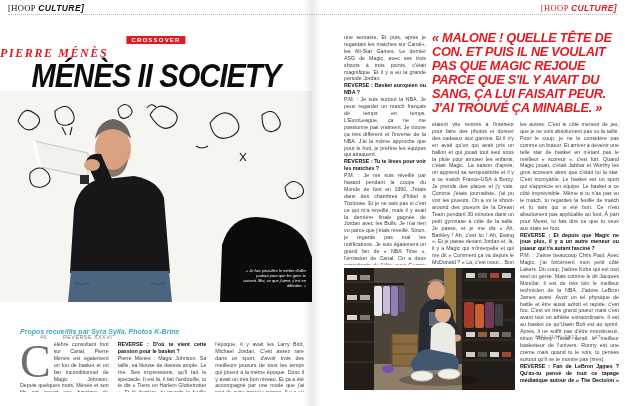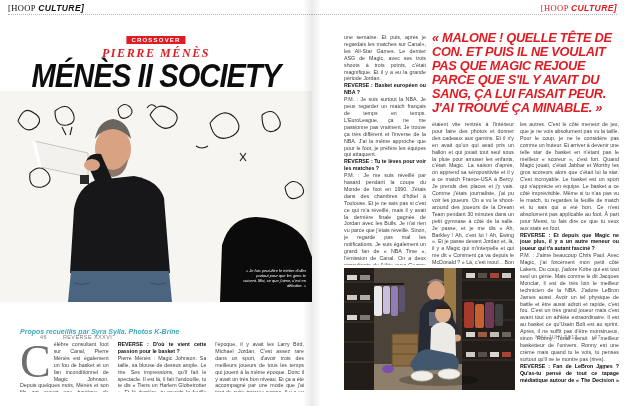--- a/index.html
+++ b/index.html
@@ -17,21 +17,21 @@
   .hdr-right { right:8px; color:#e11b22; text-align:right; }
   .hdr .hoop { font-family:"Liberation Serif", serif; font-weight:normal; }
   .hdr .culture { font-weight:bold; font-style:italic; }
   .rule { position:absolute; top:14px; border-top:1px dotted #b5b5b5; }
   .rule-l { left:8px; right:0; }
   .rule-r { left:0; right:8px; }
 
   
   .badge { position:absolute; top:36px; left:50%; transform:translateX(-50%);
            background:#e11b22; color:#fff; font-size:6px; font-weight:bold; letter-spacing:1.2px; padding:1px 5px; }
-  .kname { position:absolute; top:46px; width:100%; text-align:center; color:#e11b22;
+  .kname { position:absolute; top:46px; width:100%; color:#e11b22;
            font-family:"Liberation Serif", serif; font-style:italic; font-weight:bold;
            font-size:12px; letter-spacing:1.6px; }
   .title { position:absolute; top:57px; width:100%; text-align:center; color:#0d0d0d;
            font-size:33px; font-weight:900; font-style:italic; letter-spacing:-1px;
            transform:scaleX(0.88); transform-origin:center top; white-space:nowrap; }
 
   
   .photo-l { position:absolute; top:91px; left:0; width:312px; height:211px; background:#f6f5f1; overflow:hidden; }
   .photo-l svg { display:block; }
   .cap { position:absolute; right:6px; bottom:14px; width:64px; color:#fff;

